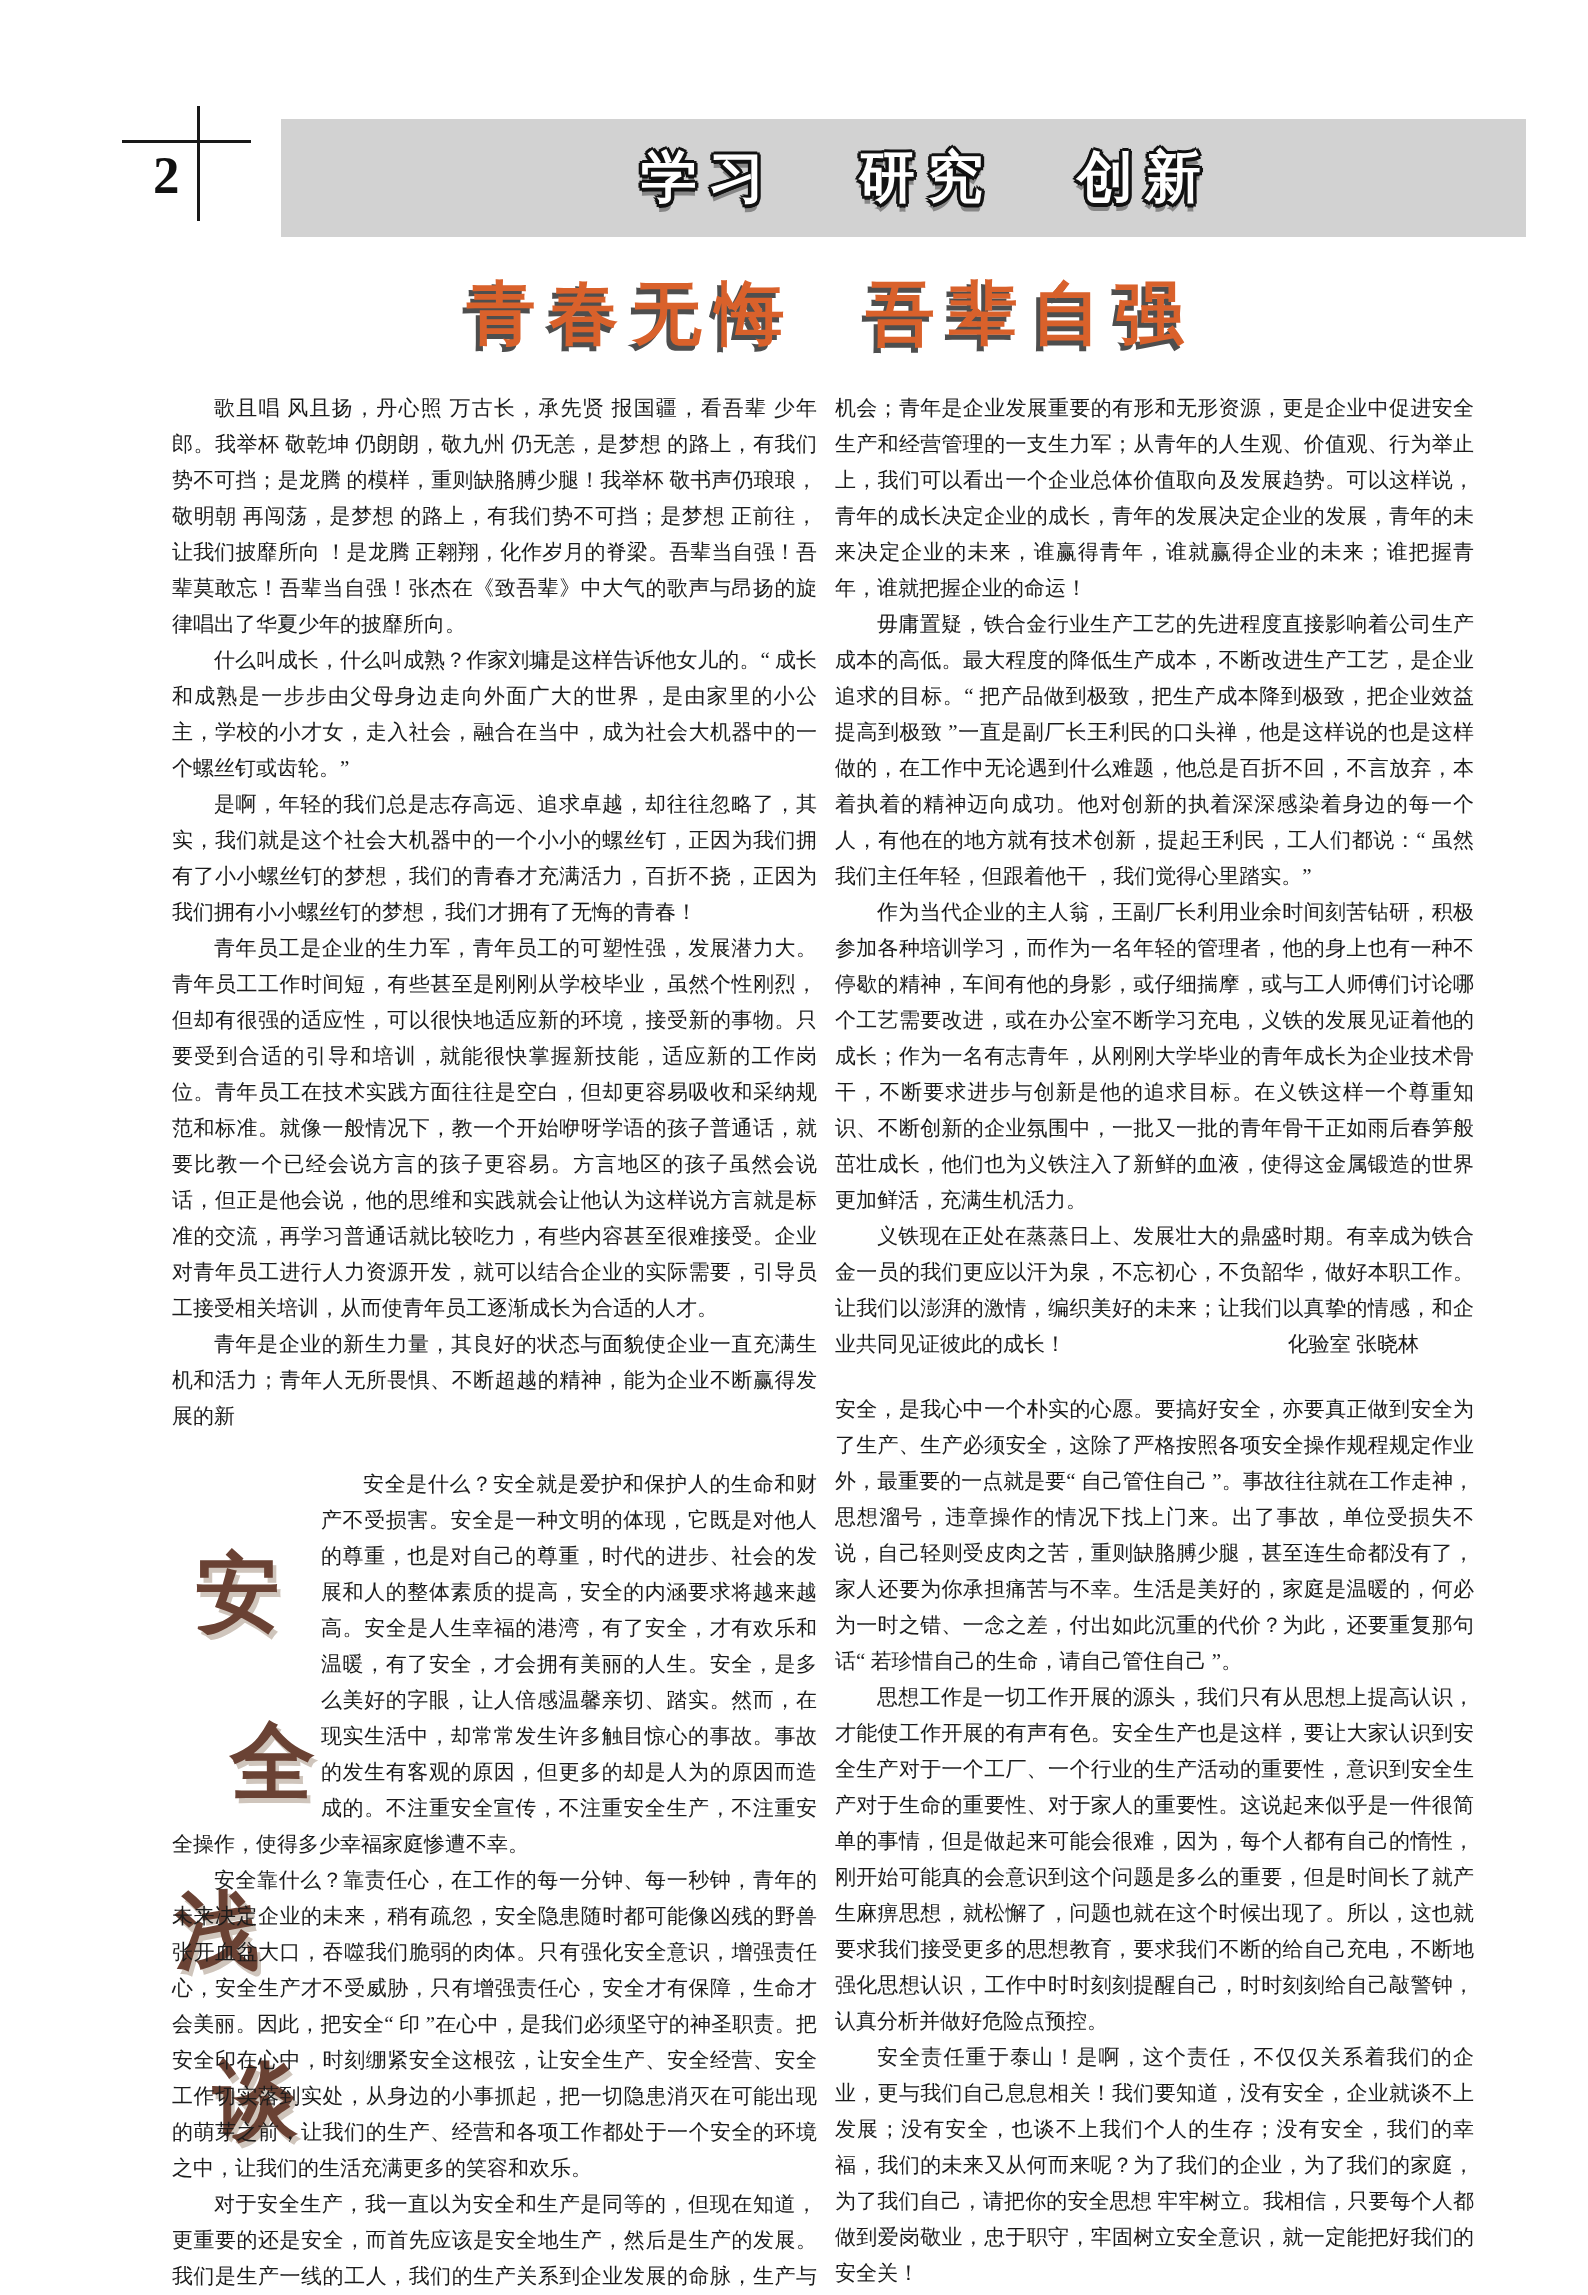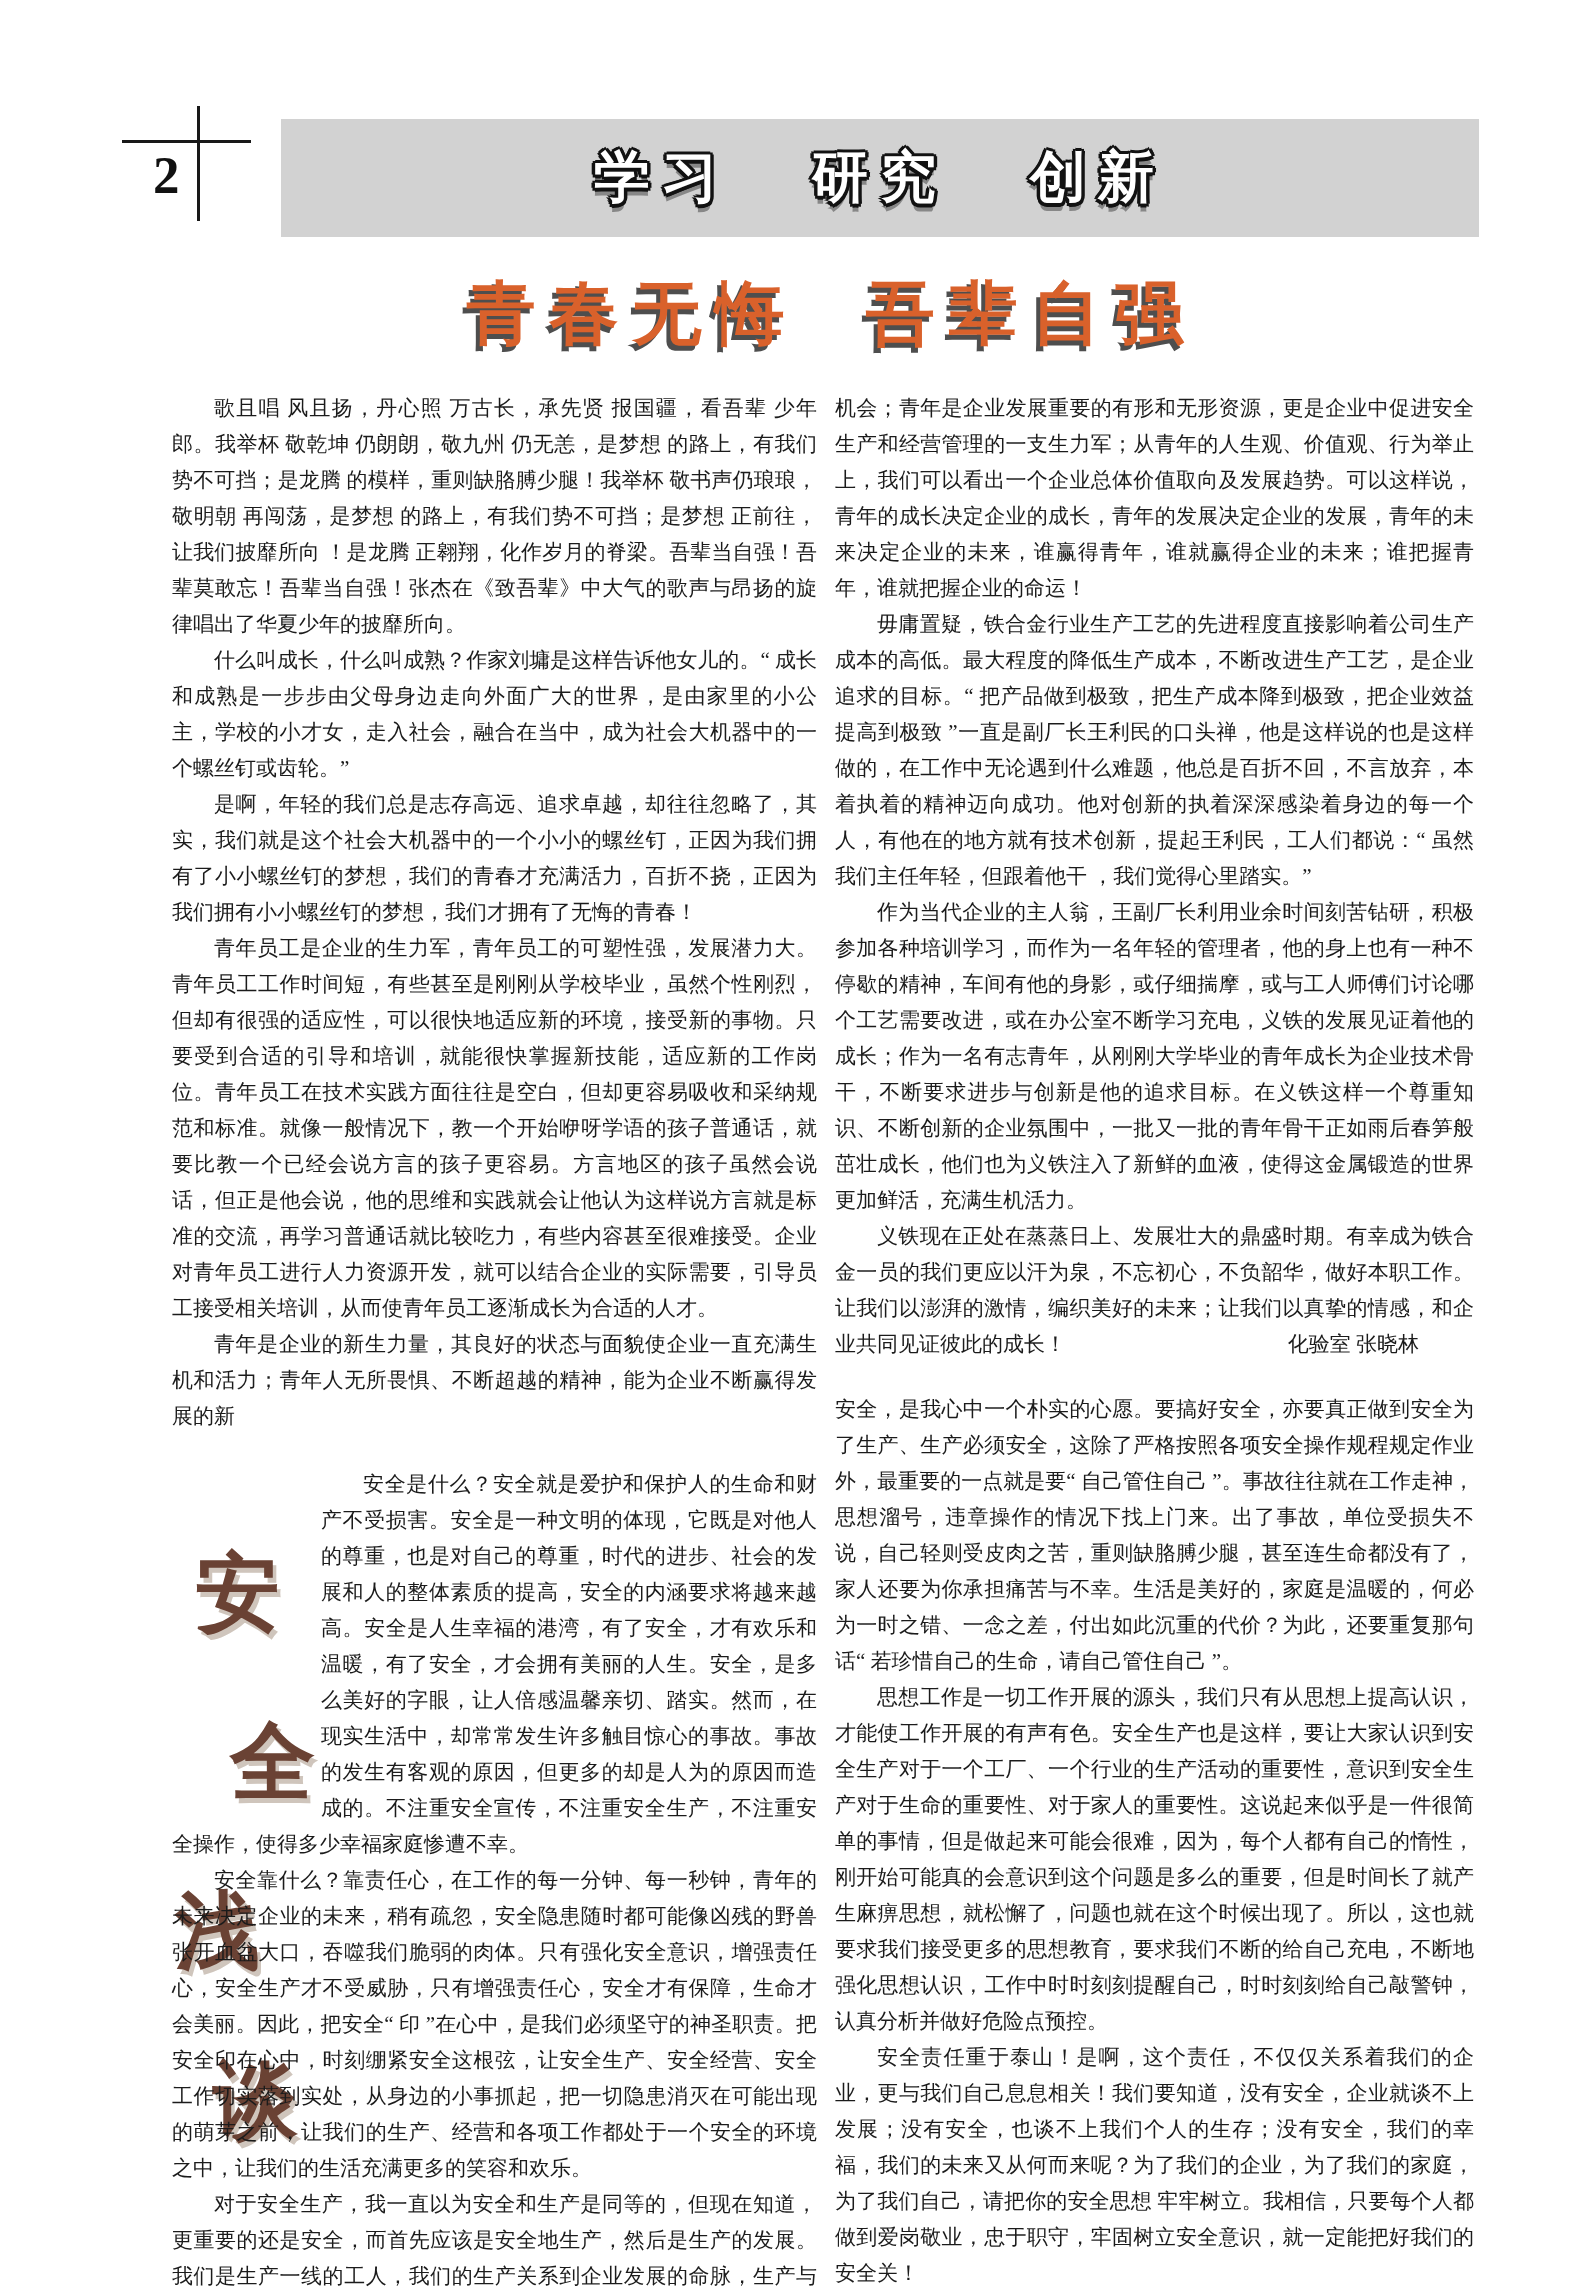--- a/index.html
+++ b/index.html
@@ -5,21 +5,21 @@
   html,body{margin:0;padding:0;background:#ffffff;}
   .page{position:relative;width:1589px;height:2295px;background:#ffffff;overflow:hidden;
         font-family:"Liberation Serif","DejaVu Serif",serif;color:#1b1b1b;}
   
   .crop-v{position:absolute;left:197px;top:106px;width:3px;height:115px;background:#181818;}
   .crop-h{position:absolute;left:122px;top:140px;width:129px;height:3px;background:#181818;}
   .page-num{position:absolute;left:153px;top:145px;font-size:53px;font-weight:bold;
             font-family:"Liberation Serif",serif;color:#111;}
   
   .banner{position:absolute;left:281px;top:119px;width:1198px;height:118px;background:#d2d2d2;
-          display:flex;align-items:center;justify-content:center;gap:82px;}
+          display:flex;align-items:center;justify-content:center;gap:82px;padding-left:47px;}
   .banner-word{font-family:"DejaVu Sans","Liberation Sans",sans-serif;font-weight:900;
                font-size:56px;letter-spacing:12px;color:#ffffff;
                text-shadow:3.5px 0 0 #121212,-3.5px 0 0 #121212,0 3.5px 0 #121212,0 -3.5px 0 #121212,
                            2.5px 2.5px 0 #121212,-2.5px 2.5px 0 #121212,2.5px -2.5px 0 #121212,-2.5px -2.5px 0 #121212,
                            0 7.5px 0 rgba(45,45,45,.45);}
   
   .main-title{position:absolute;left:259px;top:268px;width:1146px;text-align:center;
               font-family:Liberation Serif, serif;font-weight:bold;
               font-size:69px;letter-spacing:14px;word-spacing:36px;color:#d9612b;
               text-shadow:-4px 5px 0 #4e4e4e;}

